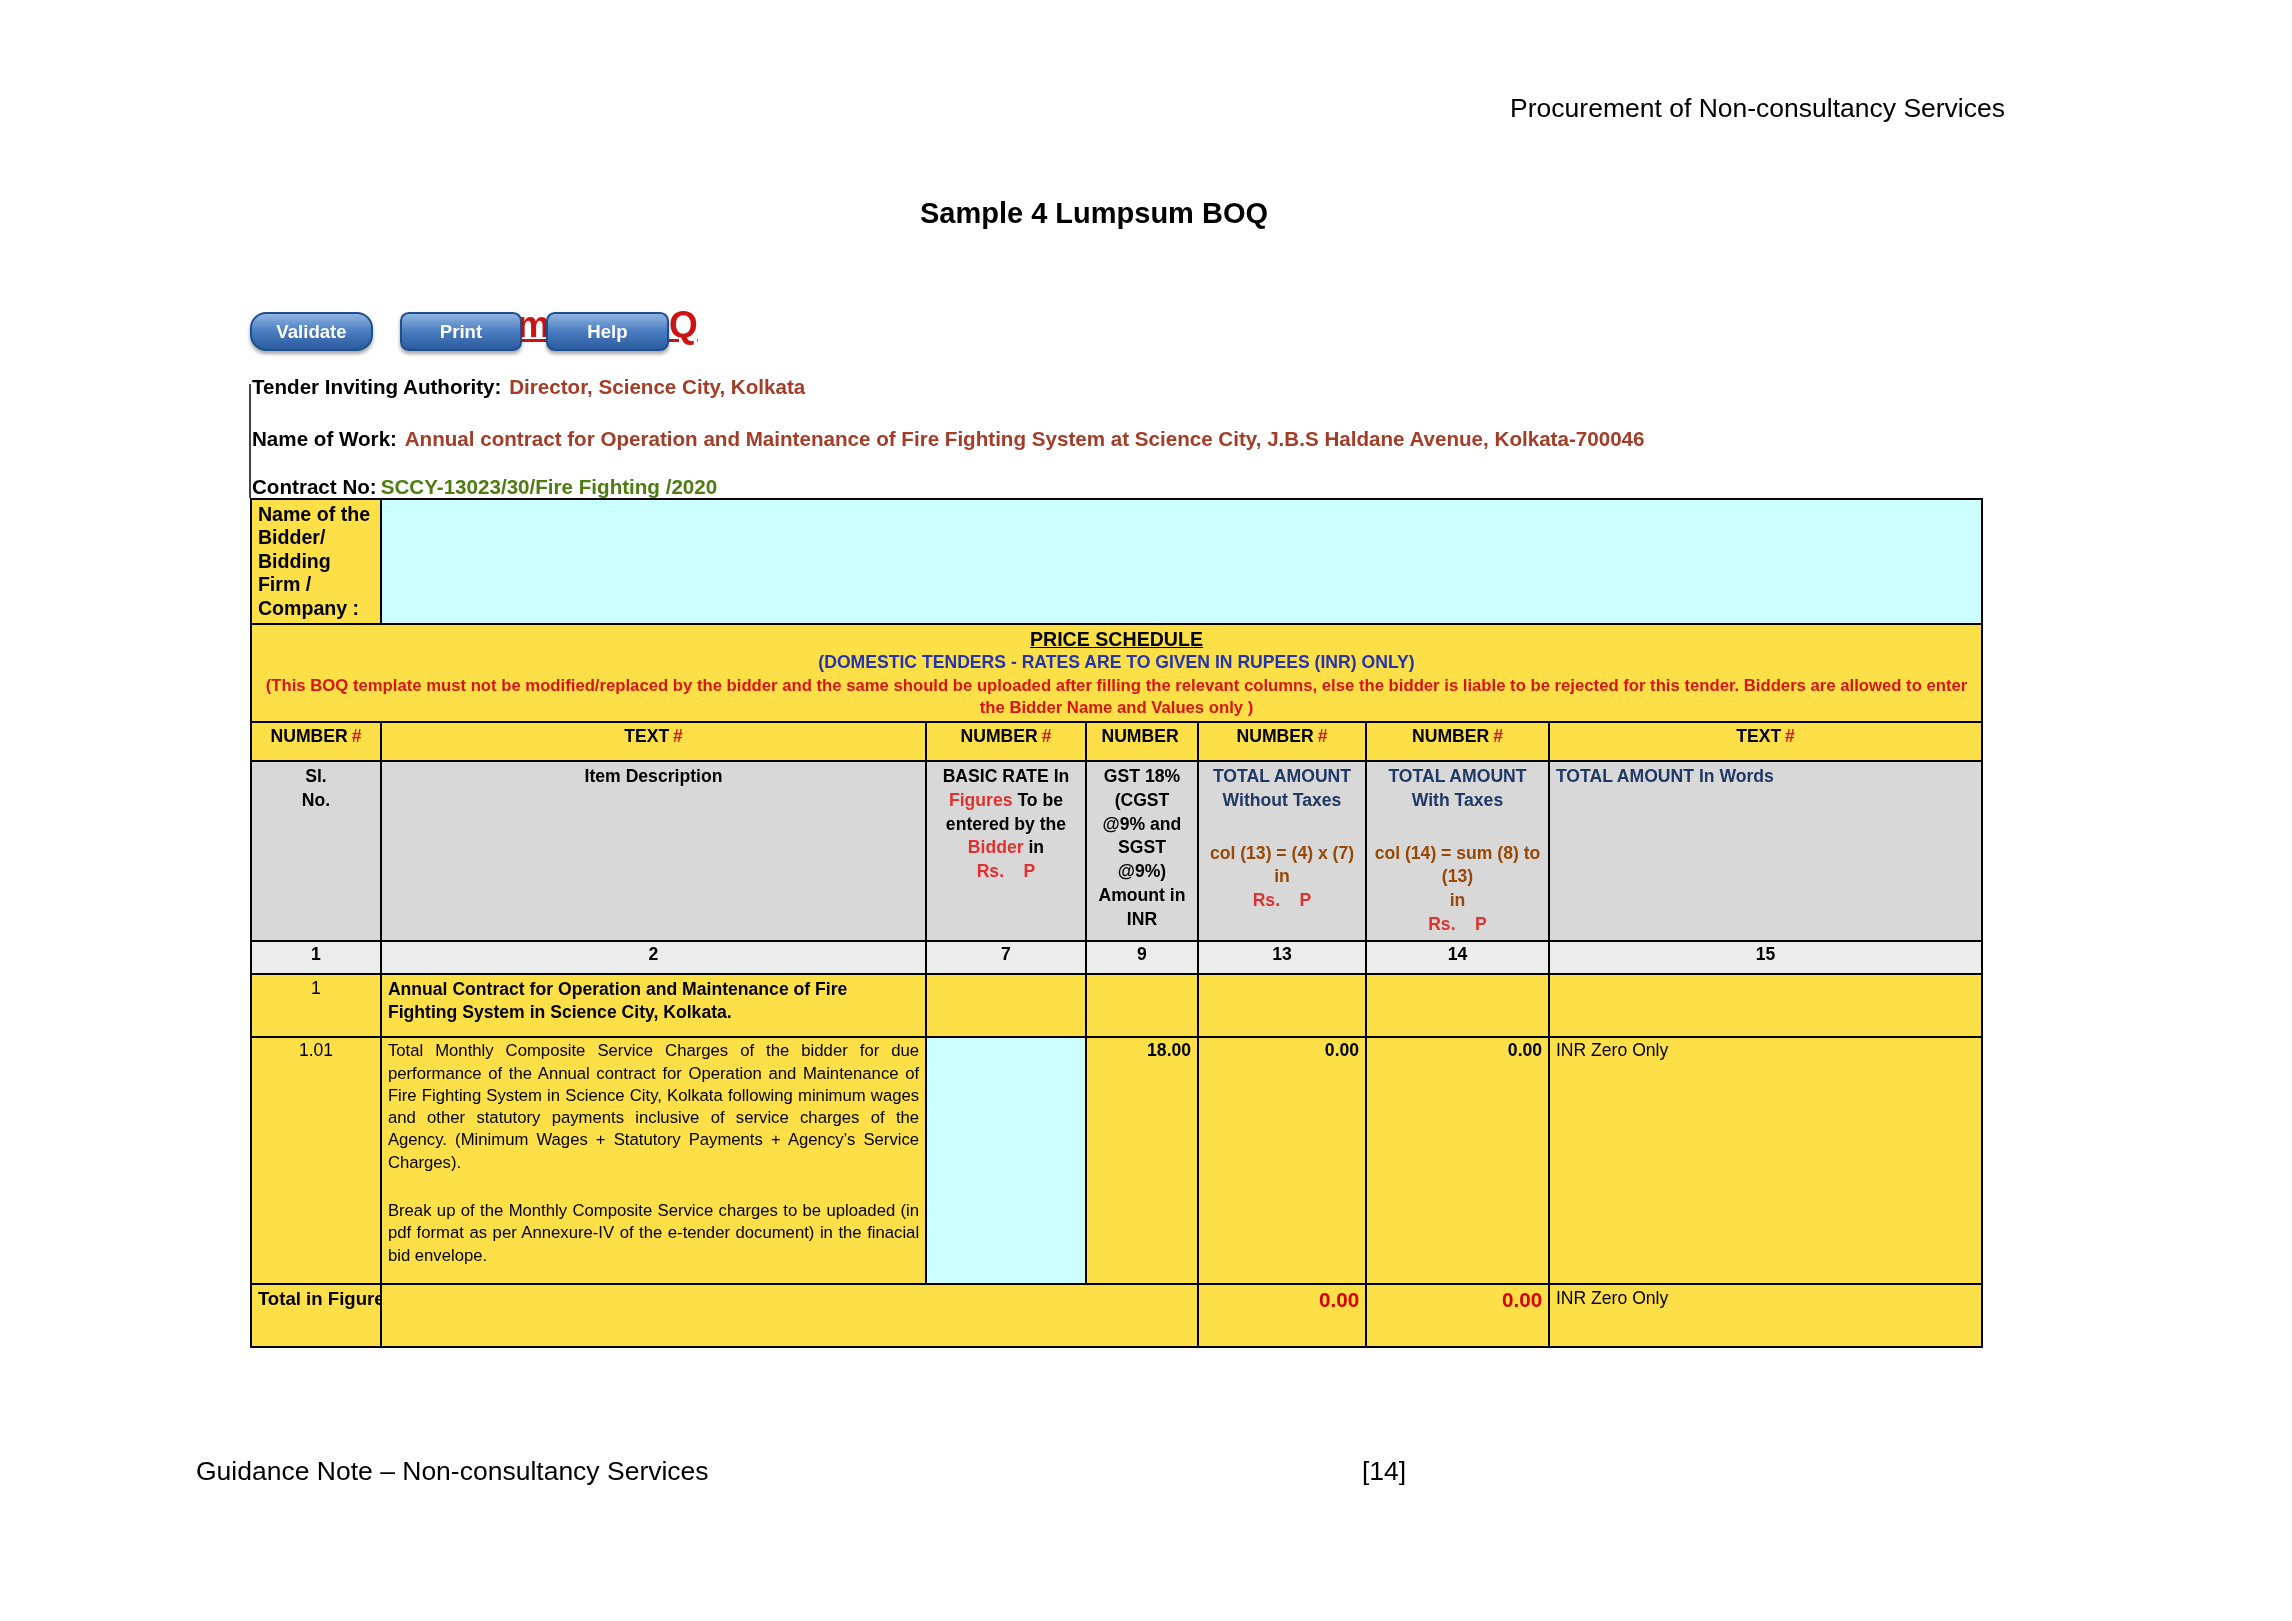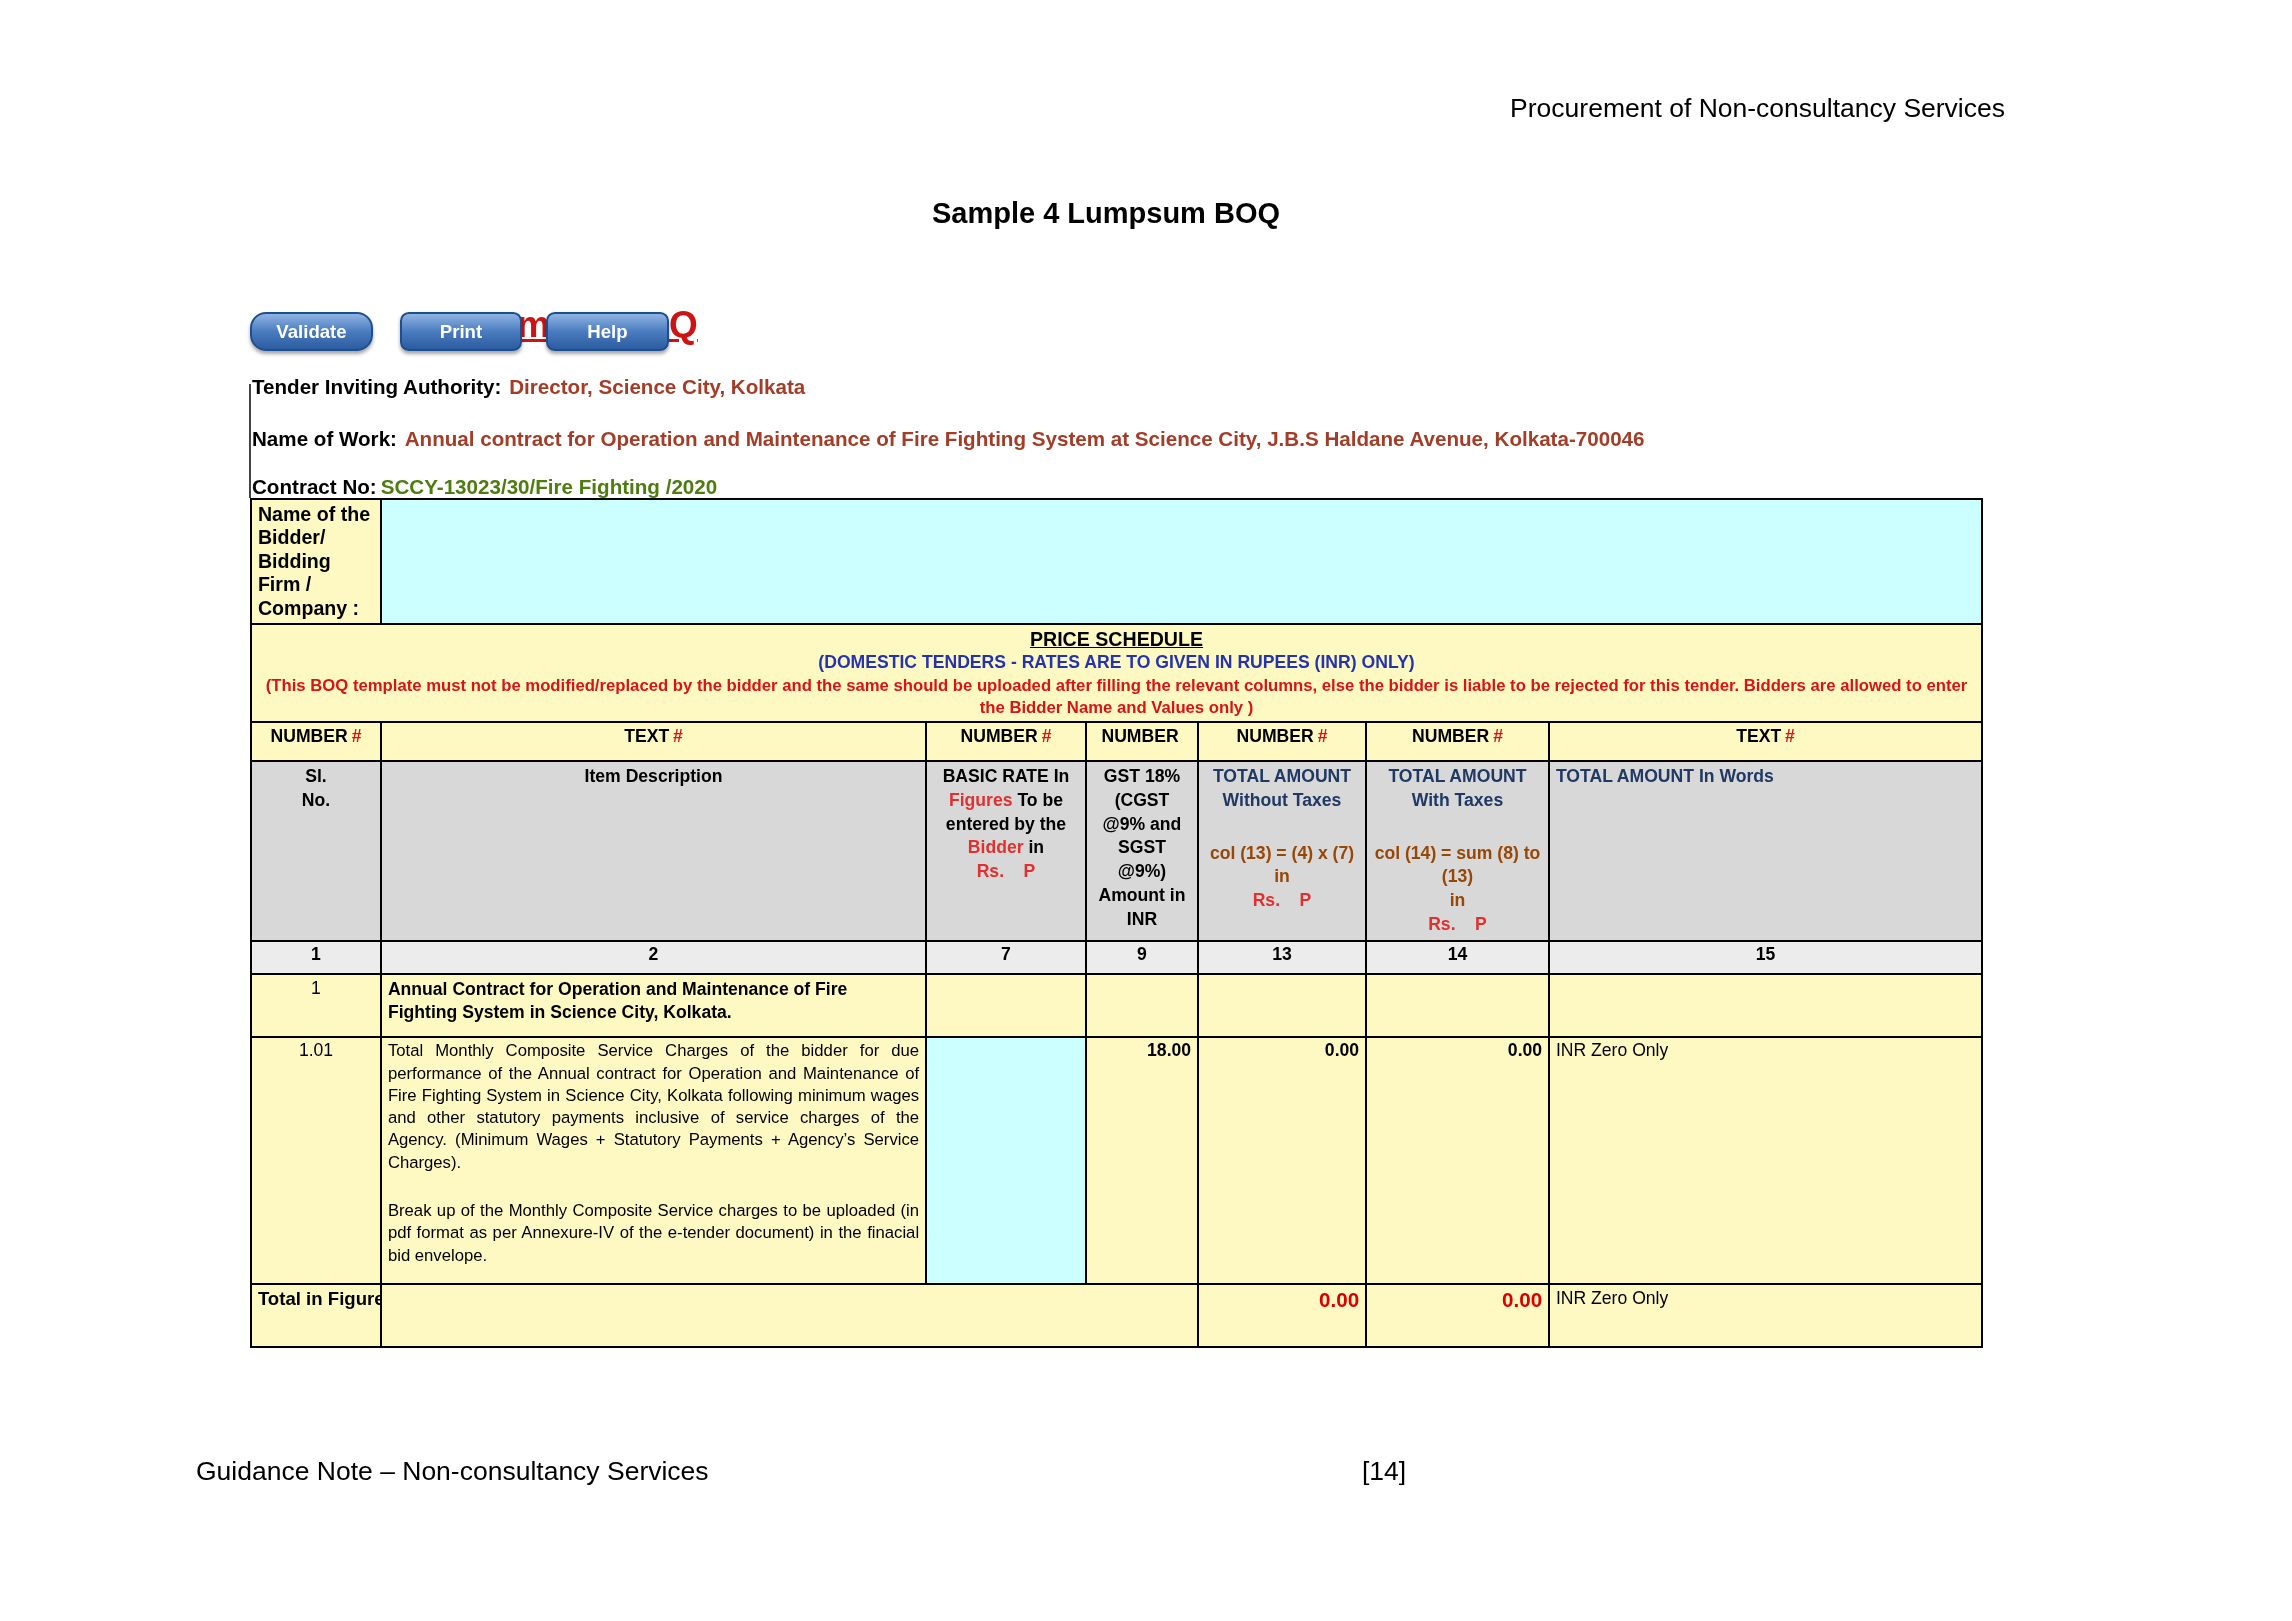--- a/index.html
+++ b/index.html
@@ -1,21 +1,21 @@
 <!DOCTYPE html>
 <html><head>
 <meta charset="utf-8">
 <style>
   html,body{margin:0;padding:0;background:#fff;}
   .page{position:relative;width:2188px;height:1621px;background:#ffffff;
         font-family:"Liberation Sans",sans-serif;color:#000;overflow:hidden;}
 
   
   .hdr-right{position:absolute;top:93px;right:183px;font-size:26.5px;}
-  .doc-title{position:absolute;top:197px;left:12px;width:100%;text-align:center;
+  .doc-title{position:absolute;top:197px;left:0;width:100%;text-align:center;
              font-size:29px;font-weight:bold;}
 
   
   .red-frag{position:absolute;top:304px;font-size:37px;font-weight:bold;color:#cc1414;
             text-decoration:underline;text-decoration-thickness:2.9px;z-index:1;}
   .frag-m{left:517px;}
   .frag-q{left:669px;}
   .btn{position:absolute;top:312px;height:39px;z-index:2;border-radius:8.8px;
        border:2px solid #1d4f8f;color:#fff;font-weight:bold;font-size:18.6px;
        font-family:"Liberation Sans",sans-serif;
@@ -30,21 +30,21 @@
   
   .meta{position:absolute;left:252px;font-size:20.6px;font-weight:bold;white-space:nowrap;}
   .meta-tender{top:375px;}
   .meta-work{top:427px;}
   .meta-contract{top:475px;}
   .meta .val{color:#a33d28;margin-left:7.8px;}
   .meta .val-black{color:#4d7c0f;margin-left:4px;}
 
   
   table.boq{position:absolute;left:250px;top:498px;width:1731px;border-collapse:collapse;
-            table-layout:fixed;font-size:17.6px;background:#fef9c3;}
+            table-layout:fixed;font-size:17.6px;background:#fde047;}
   table.boq td{border:2px solid #000;padding:2.9px 5.9px;vertical-align:top;overflow:hidden;}
 
   .r-bidder td{height:90px;}
   .cell-bidder-label{font-weight:bold;font-size:19.6px;line-height:1.2;padding-top:3.9px;}
   .cell-bidder-input{background:#ccffff;}
 
   .r-ps td{height:88px;text-align:center;padding:2.9px 9.8px;vertical-align:top;}
   .ps-title{font-size:19.6px;font-weight:bold;text-decoration:underline;}
   .ps-sub{font-size:17.6px;font-weight:bold;color:#2433b0;margin-top:1px;}
   .ps-note{font-size:16.7px;font-weight:bold;color:#d81414;margin-top:2px;line-height:1.3;}

